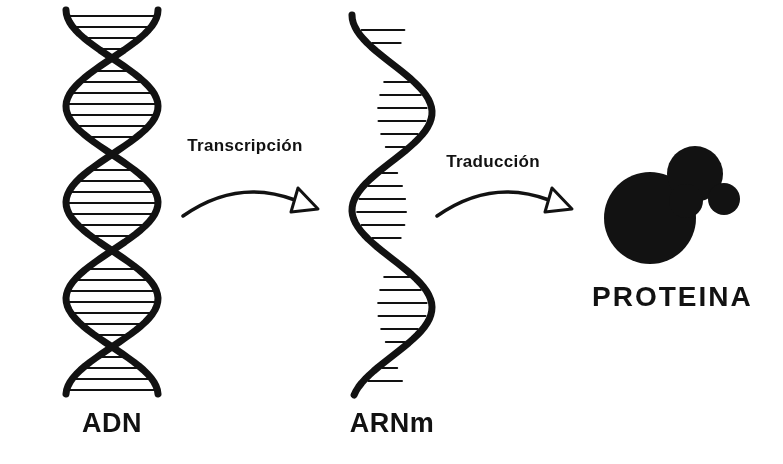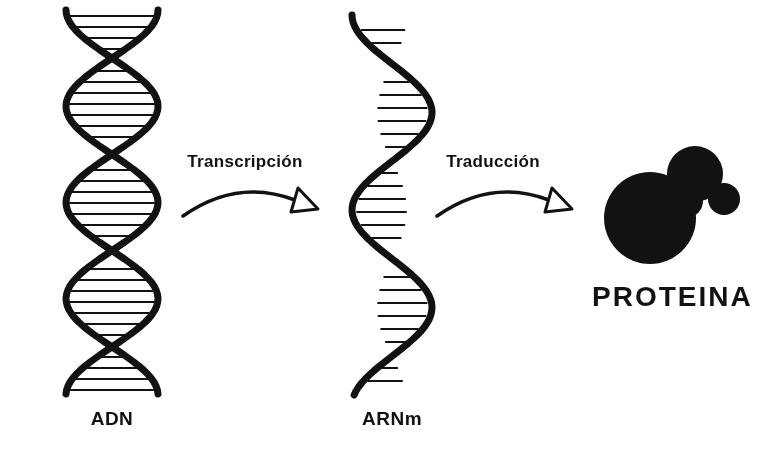--- a/index.html
+++ b/index.html
@@ -20,21 +20,21 @@
     text-align: center;
     font-weight: 700;
     color: var(--ink, #121212);
     user-select: none;
   }
   .label.process {
     font-size: 17px;
     letter-spacing: 0.3px;
   }
   .label.molecule {
-    font-size: 19px;
+    font-size: 27px;
     letter-spacing: 0.5px;
   }
   .label.protein {
     font-size: 28px;
     letter-spacing: 2px;
   }
   svg .curve {
     fill: none;
     stroke: var(--ink, #121212);
     stroke-width: 3.5;
@@ -129,21 +129,21 @@
     </g>
 
     <g>
       <circle class="blob" cx="650" cy="218" r="46"></circle>
       <circle class="blob" cx="695" cy="174" r="28"></circle>
       <circle class="blob" cx="686" cy="201" r="17"></circle>
       <circle class="blob" cx="724" cy="199" r="16"></circle>
     </g>
   </svg>
 
-  <div class="label process" style="left:177px; top:152px; width:136px;">Transcripción</div>
+  <div class="label process" style="left:177px; top:136px; width:136px;">Transcripción</div>
 
   <div class="label process" style="left:433px; top:152px; width:120px;">Traducción</div>
 
   <div class="label molecule" style="left:52px; top:408px; width:120px;">ADN</div>
 
   <div class="label molecule protein" style="left:592px; top:281px; width:156px;">PROTEINA</div>
 
   <div class="label molecule" style="left:328px; top:408px; width:128px;">ARNm</div>
 </div>
 

